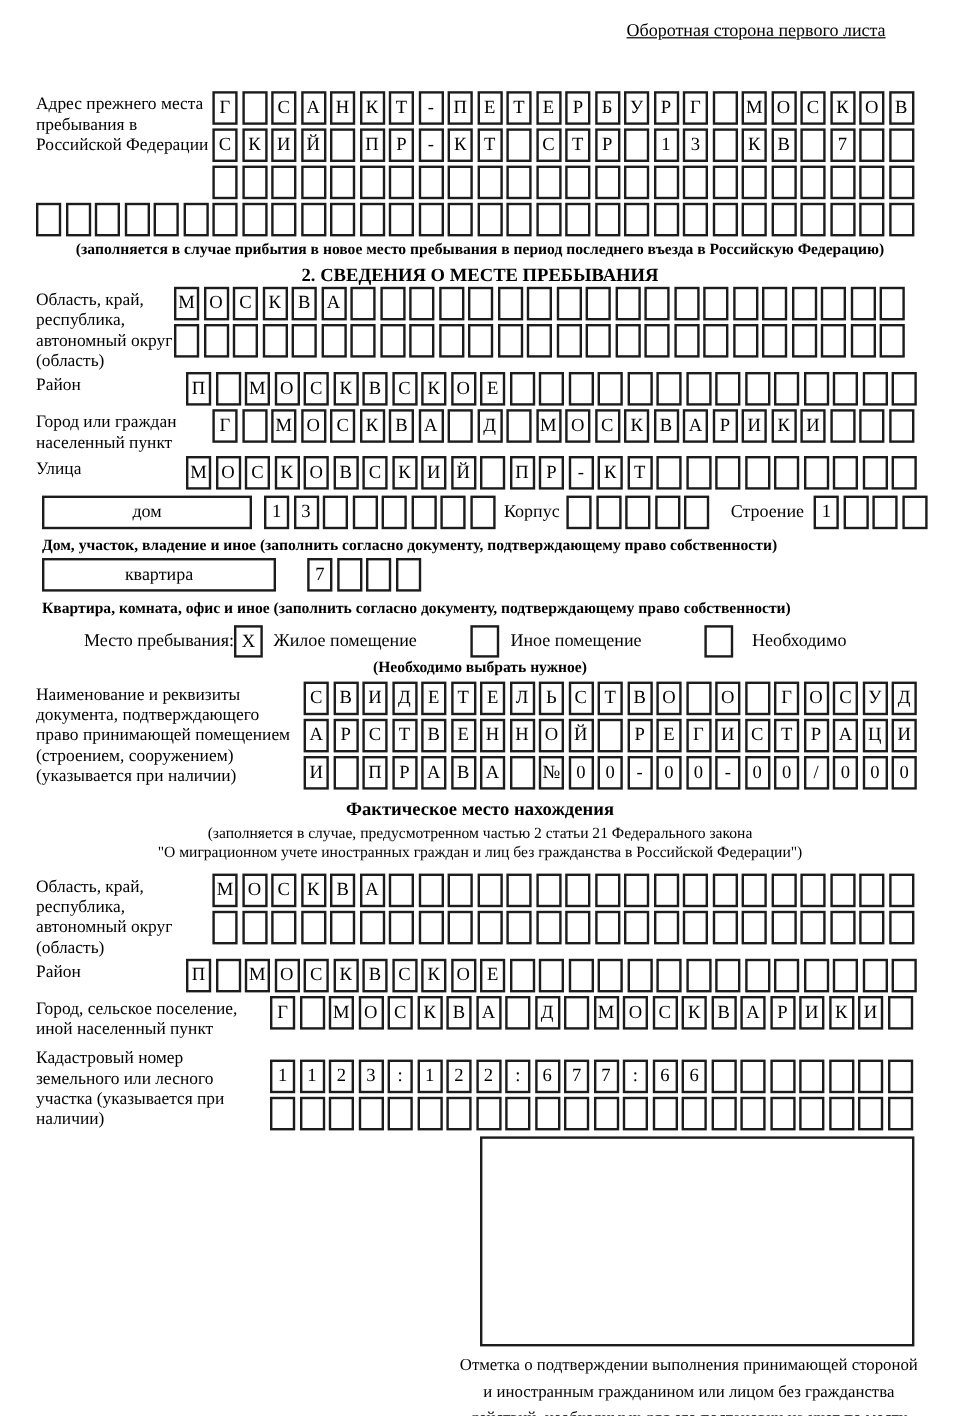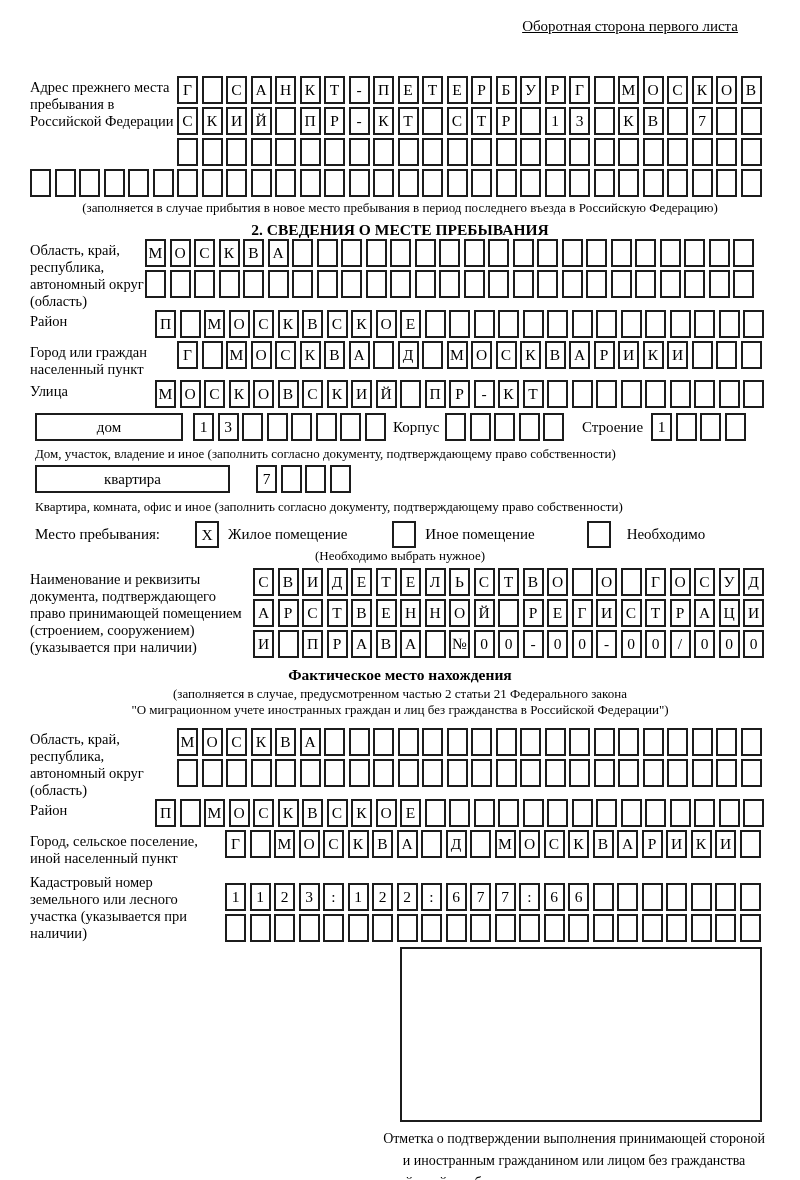--- a/index.html
+++ b/index.html
@@ -6,33 +6,33 @@
   body{width:800px;height:1180px;color:#000;font-family:"Liberation Serif","DejaVu Serif",serif;}
   .page{padding:16px 30px 0 30px;box-sizing:border-box;width:800px;}
   .doc-title{text-align:right;padding-right:32px;font-size:15px;line-height:20px;text-decoration:underline;}
   
   .field{display:flex;align-items:flex-start;}
   .flabel{flex:none;font-size:14.5px;line-height:17px;padding-top:3px;}
   .w147{width:147px;}.w115{width:115px;}.w125{width:125px;}.w223{width:223px;}.w195{width:195px;}
   .box-row{display:flex;margin-bottom:3px;}
   .cell{box-sizing:border-box;flex:none;width:21px;height:28px;border:2px solid #1c1c1c;margin-right:3.5px;
         text-align:center;font-size:15.5px;line-height:23px;background:#fff;}
-  .note{font-size:13px;line-height:16px;text-align:center;}
+  .note{font-size:13px;line-height:16px;text-align:center;font-weight:bold;}
   .note.left{text-align:left;padding-left:5px;}
   .heading{font-weight:bold;text-align:center;font-size:15.5px;line-height:19px;}
   
   .hrow{display:flex;align-items:flex-start;padding-left:5px;}
   .bigbox{box-sizing:border-box;height:28px;border:2px solid #1c1c1c;display:flex;align-items:center;justify-content:center;
           font-size:15px;flex:none;}
-  .bb175{width:148px;margin-right:10px;}
+  .bb175{width:175px;margin-right:10px;}
   .bb195{width:195px;margin-right:10px;}
   .inline-label{font-size:15px;line-height:28px;flex:none;}
   
   .stay-row{display:flex;align-items:center;padding-left:5px;}
-  .stay-label{font-size:15px;flex:none;width:160px;}
+  .stay-label{font-size:15px;flex:none;width:160px;text-align:right;}
   .checkcell{box-sizing:border-box;flex:none;width:24px;height:27px;border:2px solid #1c1c1c;text-align:center;
              font-size:15.5px;line-height:23px;}
   .opt-label{font-size:15px;flex:none;margin-left:9px;}
   .ml45{margin-left:45px;} .ml50{margin-left:52px;} .ml16{margin-left:16px;}
   .mt2{margin-top:2px;}.mt3{margin-top:3px;gap:16px;}.mt4{margin-top:4px;}.mt6{margin-top:6px;}
   .mt10{margin-top:10px;}.mt26{margin-top:40px;}
   .rows-pad12{padding-top:12px;}
   .stamp-box{box-sizing:border-box;width:362px;height:175px;border:2px solid #1c1c1c;margin-left:370px;margin-top:2px;}
   .stamp-note{width:392px;margin-left:348px;margin-top:6px;text-align:center;font-size:14px;line-height:22px;}
   .fact-note{font-size:13px;line-height:16px;text-align:center;}

